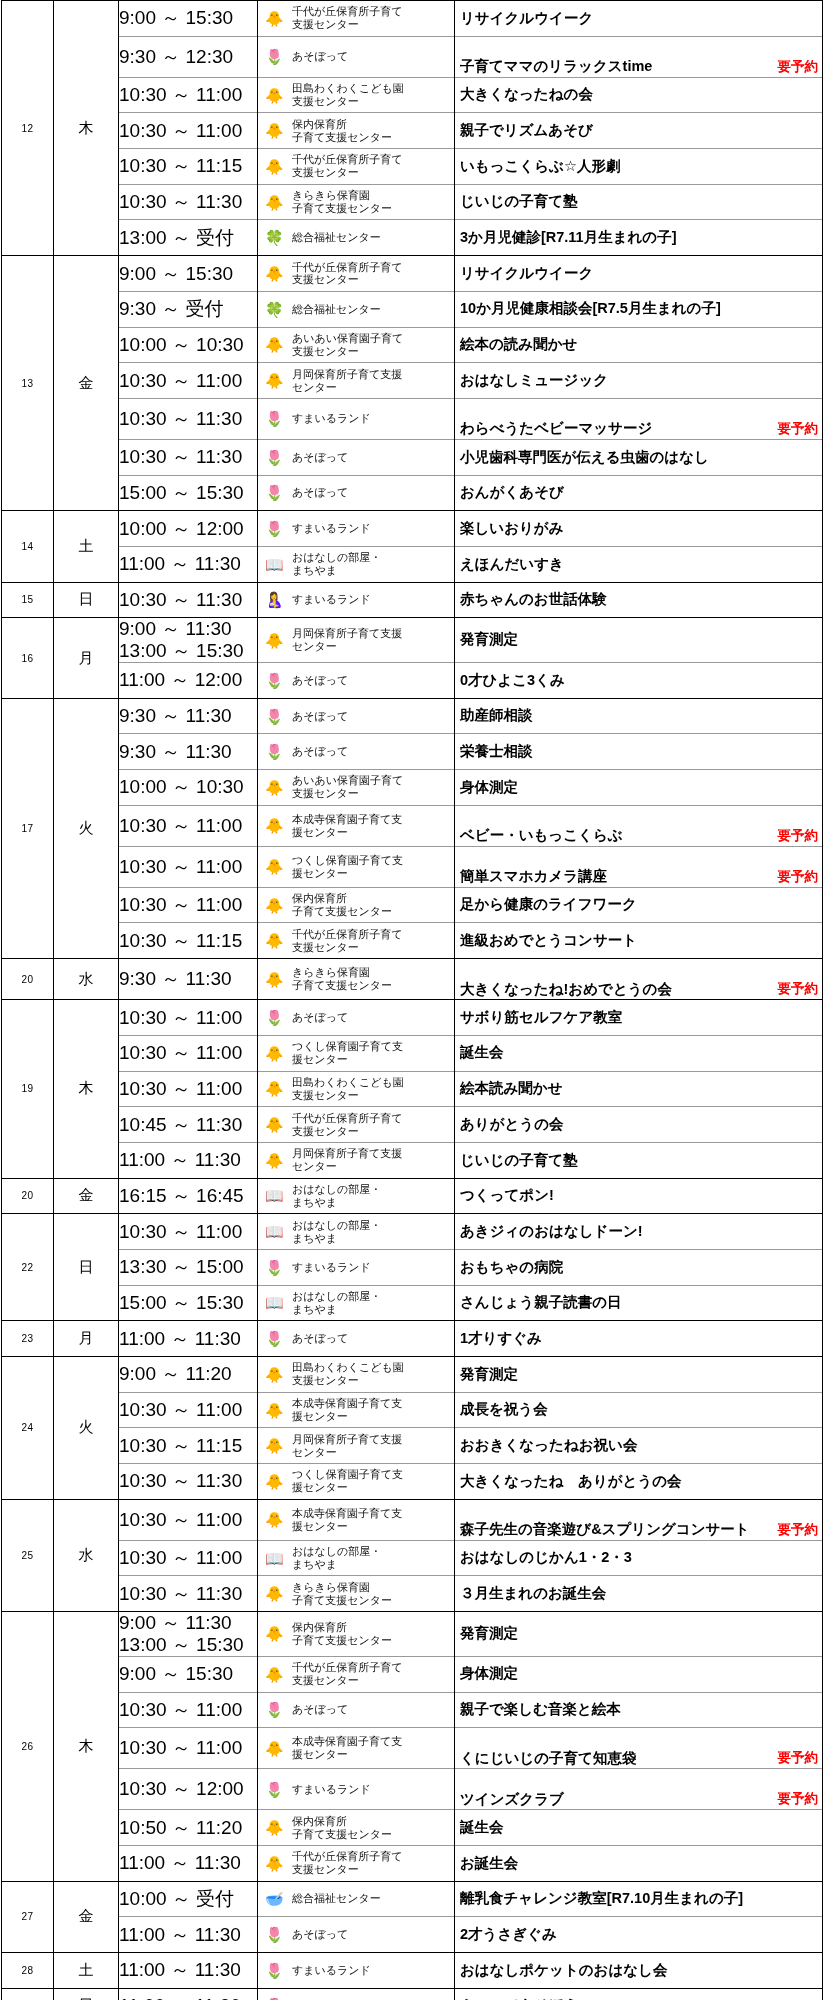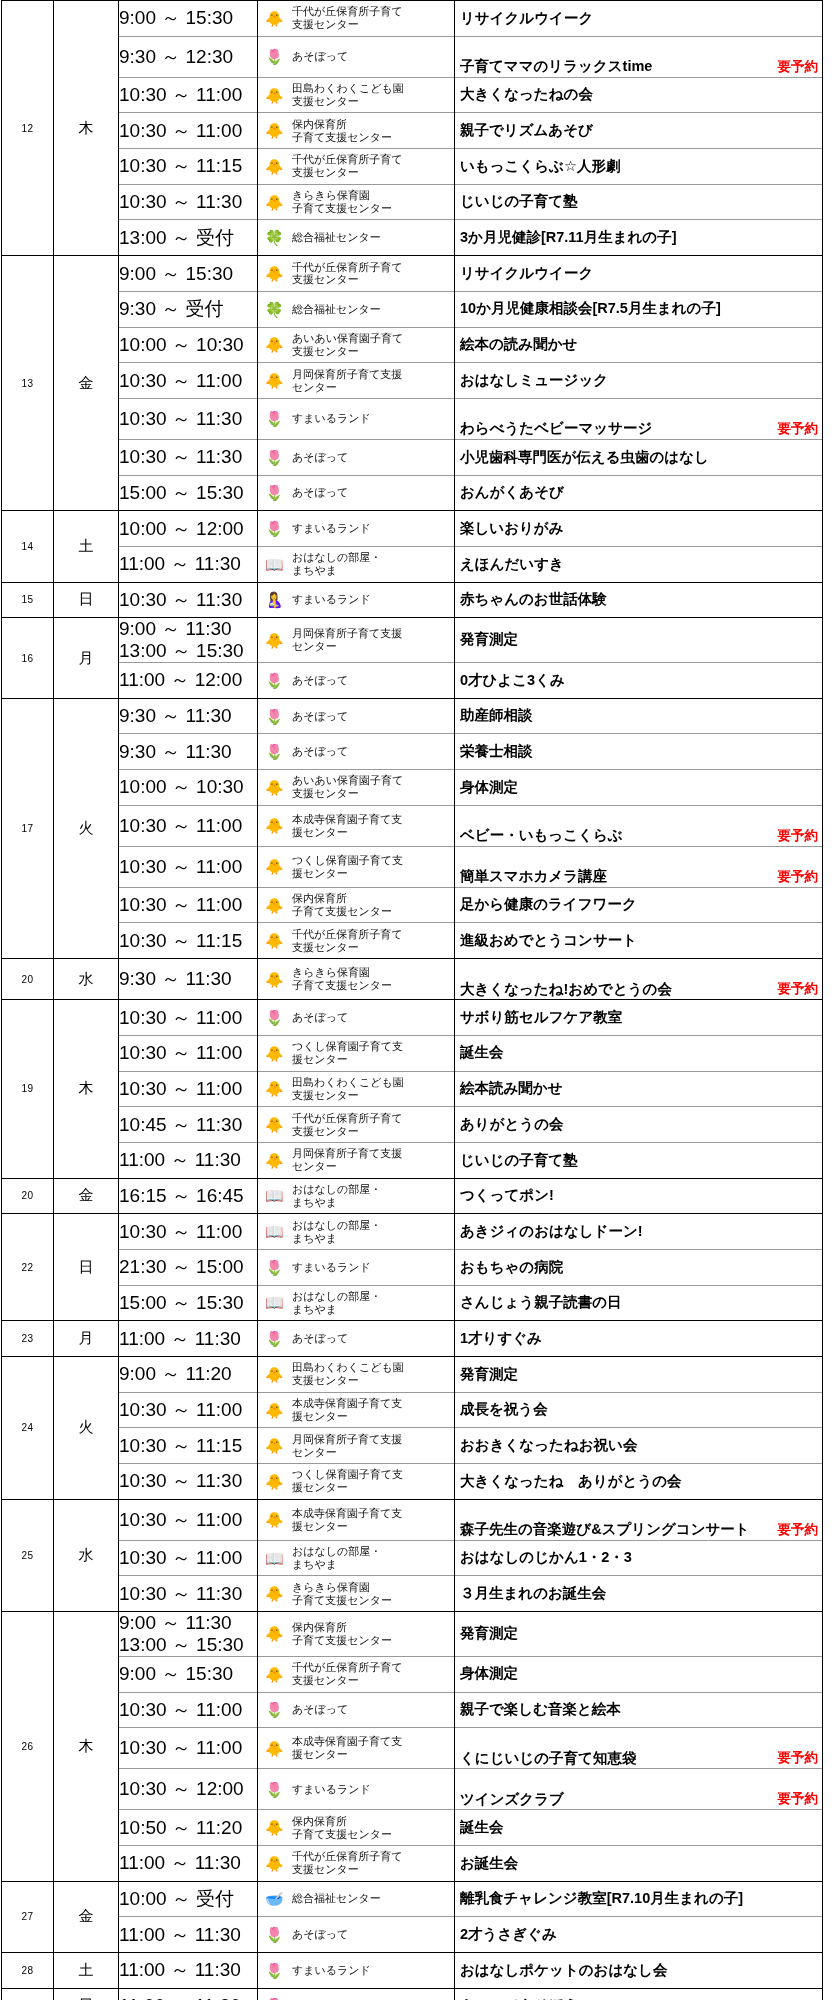--- a/index.html
+++ b/index.html
@@ -579,21 +579,21 @@
 まちやま</span>
             </div>
           </td>
           <td class="event">
             <div class="ewrap">
               <span class="ename">あきジィのおはなしドーン!</span>
             </div>
           </td>
         </tr>
         <tr class="inner">
-          <td class="time">21:30 ～ 15:00</td>
+          <td class="time">13:30 ～ 15:00</td>
           <td class="venue">
             <div class="vwrap">
               <span class="icon">🌷</span>
               <span class="vtext">すまいるランド</span>
             </div>
           </td>
           <td class="event">
             <div class="ewrap">
               <span class="ename">おもちゃの病院</span>
             </div>

